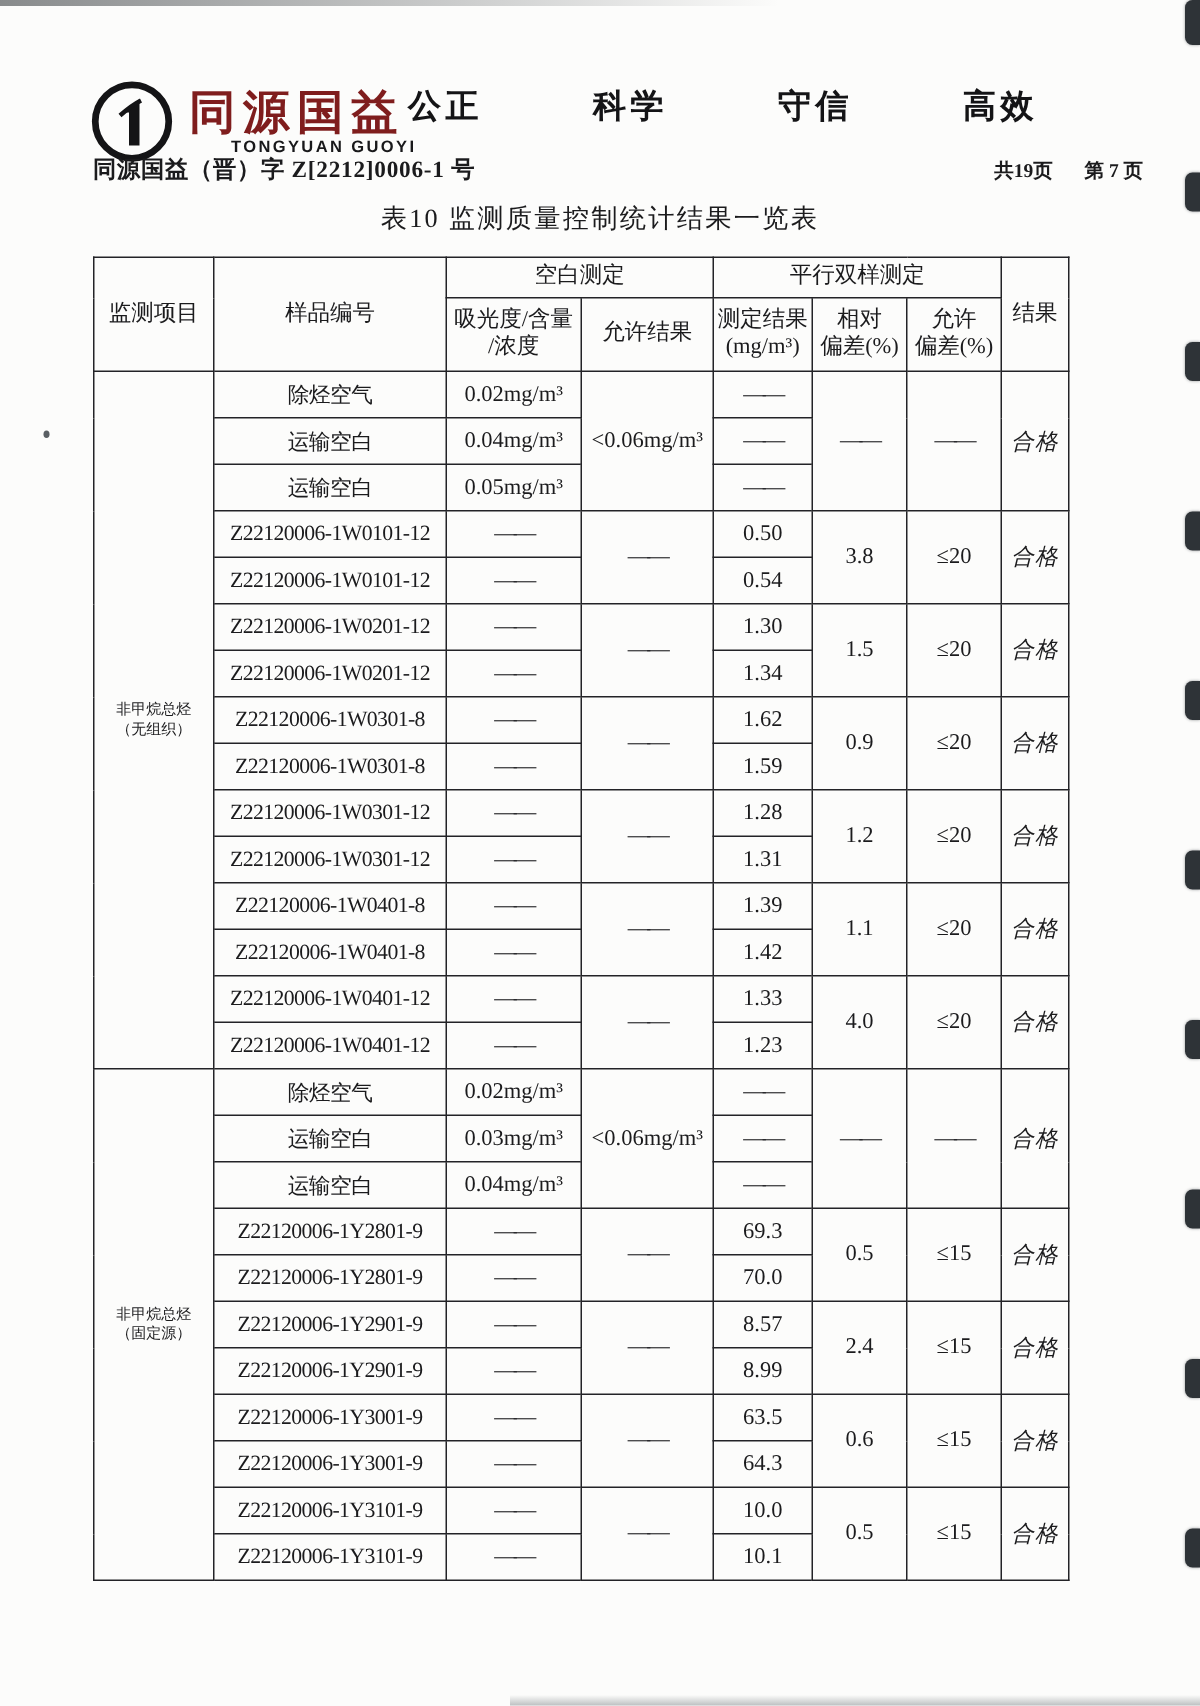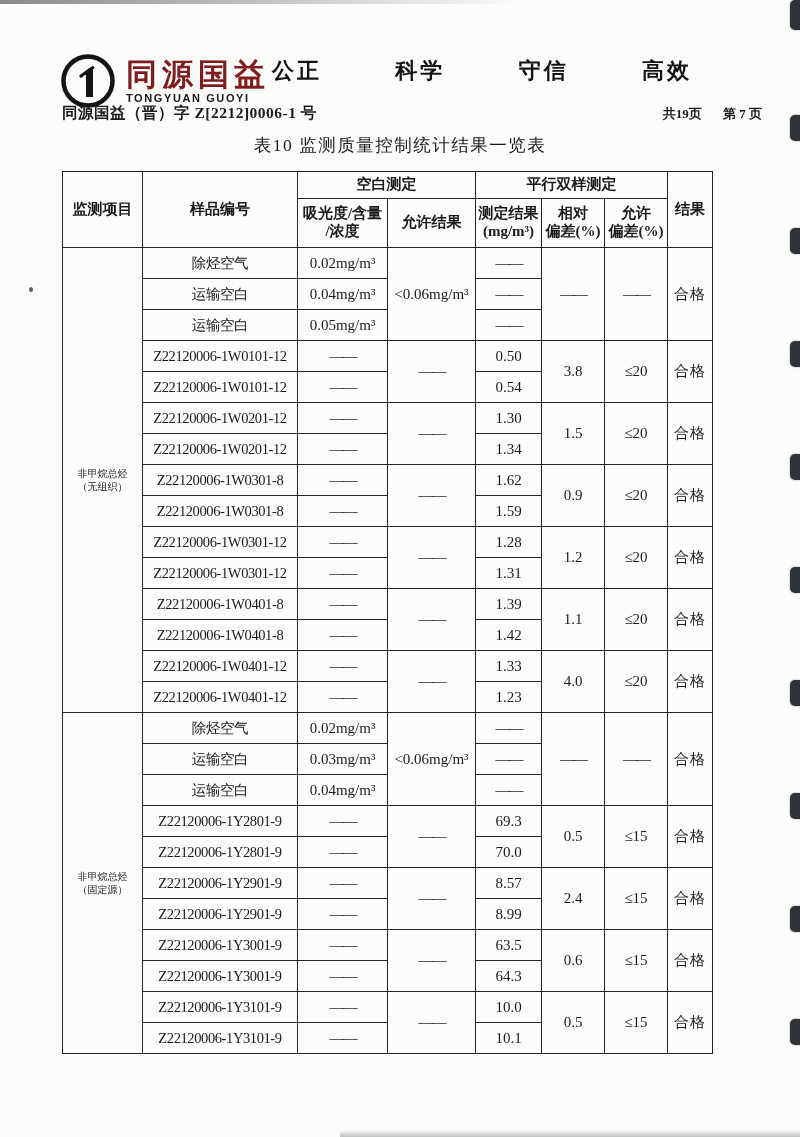--- a/index.html
+++ b/index.html
@@ -9,46 +9,46 @@
     font-family:"Liberation Serif","DejaVu Serif",serif;
     color:#1b1b1d;
   }
   .page { position:absolute; inset:0; }
 
   
   .logo-row { position:absolute; left:60px; top:48px; width:700px; height:66px; display:flex; align-items:center; }
   .logo-mark { width:56px; height:56px; flex:0 0 56px; }
   .logo-text-block { margin-left:10px; }
   .logo-cn { font-family:"Liberation Sans","DejaVu Sans",sans-serif; font-weight:bold; font-size:31px; letter-spacing:5px; line-height:1; color:#7f1d1d; }
-  .logo-en { font-family:"Liberation Sans","DejaVu Sans",sans-serif; font-weight:bold; font-size:11px; letter-spacing:1.6px; color:#18181a; margin-top:2px; }
+  .logo-en { font-family:"Liberation Sans","DejaVu Sans",sans-serif; font-weight:bold; font-size:11px; letter-spacing:1.6px; color:#18181a; margin-top:2px;margin-left:28px; }
   .slogan { position:absolute; left:272px; top:56px; width:420px; display:flex; justify-content:space-between;gap:16px; }
   .slogan span { font-weight:bold; font-size:22px; letter-spacing:3px; color:#141416; }
 
   .doc-row { position:absolute; left:62px; top:103px; width:700px; display:flex; justify-content:space-between; align-items:baseline; }
   .doc-number { font-weight:bold; font-size:15.5px; letter-spacing:0.5px; }
   .page-info { font-weight:bold; font-size:13px; }
   .page-info span { margin-left:18px; }
 
   .sheet-title { position:absolute; left:0; top:133px; width:800px; text-align:center;
     font-weight:normal; font-size:17.5px; letter-spacing:1.5px; }
 
   
   .tbl-wrap { position:absolute; left:62px; top:171px; }
   table { border-collapse:collapse; table-layout:fixed; width:650px; background:transparent; }
   th, td { border:1.6px solid #232327; text-align:center; vertical-align:middle; padding:0 1px; overflow:hidden; }
-  thead th { font-weight:bold; font-size:15px; line-height:1.18; white-space:pre-line; }
+  thead th { font-weight:normal; font-size:15px; line-height:1.18; white-space:pre-line; }
   thead tr.h1 { height:27px; }
   thead tr.h2 { height:49px; }
   tbody tr { height:31px; }
   tbody td { font-size:15px; white-space:pre-line; }
   td.sample { font-size:14.5px; letter-spacing:-0.4px; }
   td.item  { font-size:10px; line-height:1.35;margin-left:24px; }
   td.dash  { letter-spacing:-2px; font-size:15px; color:#202024; }
   td.val   { font-size:15px; }
-  td.pass  { font-size:15px; letter-spacing:1px; }
+  td.pass  { font-size:15px; letter-spacing:1px;font-style:italic; }
 
   
   .top-edge { position:absolute; left:0; top:0; width:520px; height:4px;
     background:linear-gradient(to right, rgba(40,45,48,.55), rgba(40,45,48,.25) 55%, rgba(40,45,48,0)); }
   .bottom-smudge { position:absolute; left:340px; bottom:0; width:460px; height:7px;
     background:linear-gradient(to top, rgba(70,80,85,.35), rgba(70,80,85,0)); }
   .binding-mark { position:absolute; right:0; width:10px; height:26px; background:#2e3337;
     border-radius:5px 0 0 5px; box-shadow:0 0 2px rgba(40,45,50,.5); }
   .margin-dot { position:absolute; left:29px; top:287px; width:4px; height:5px; background:#5a5f63; border-radius:50%; }
 </style>

